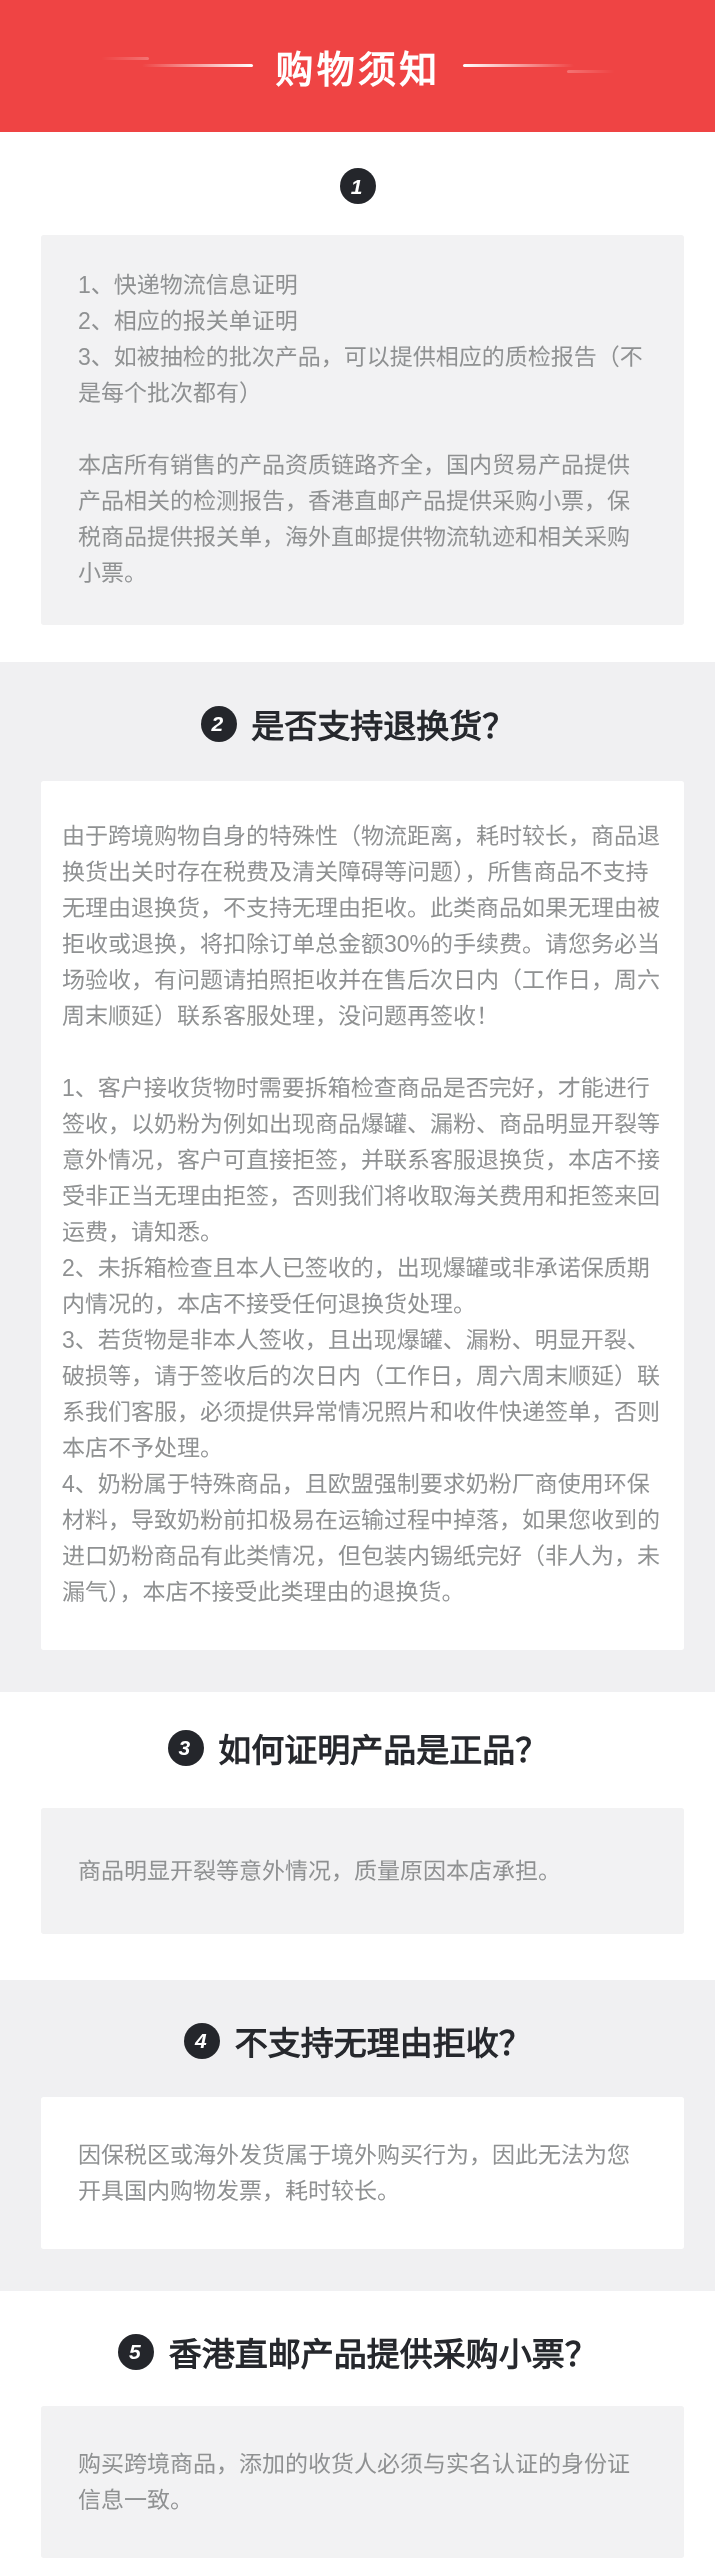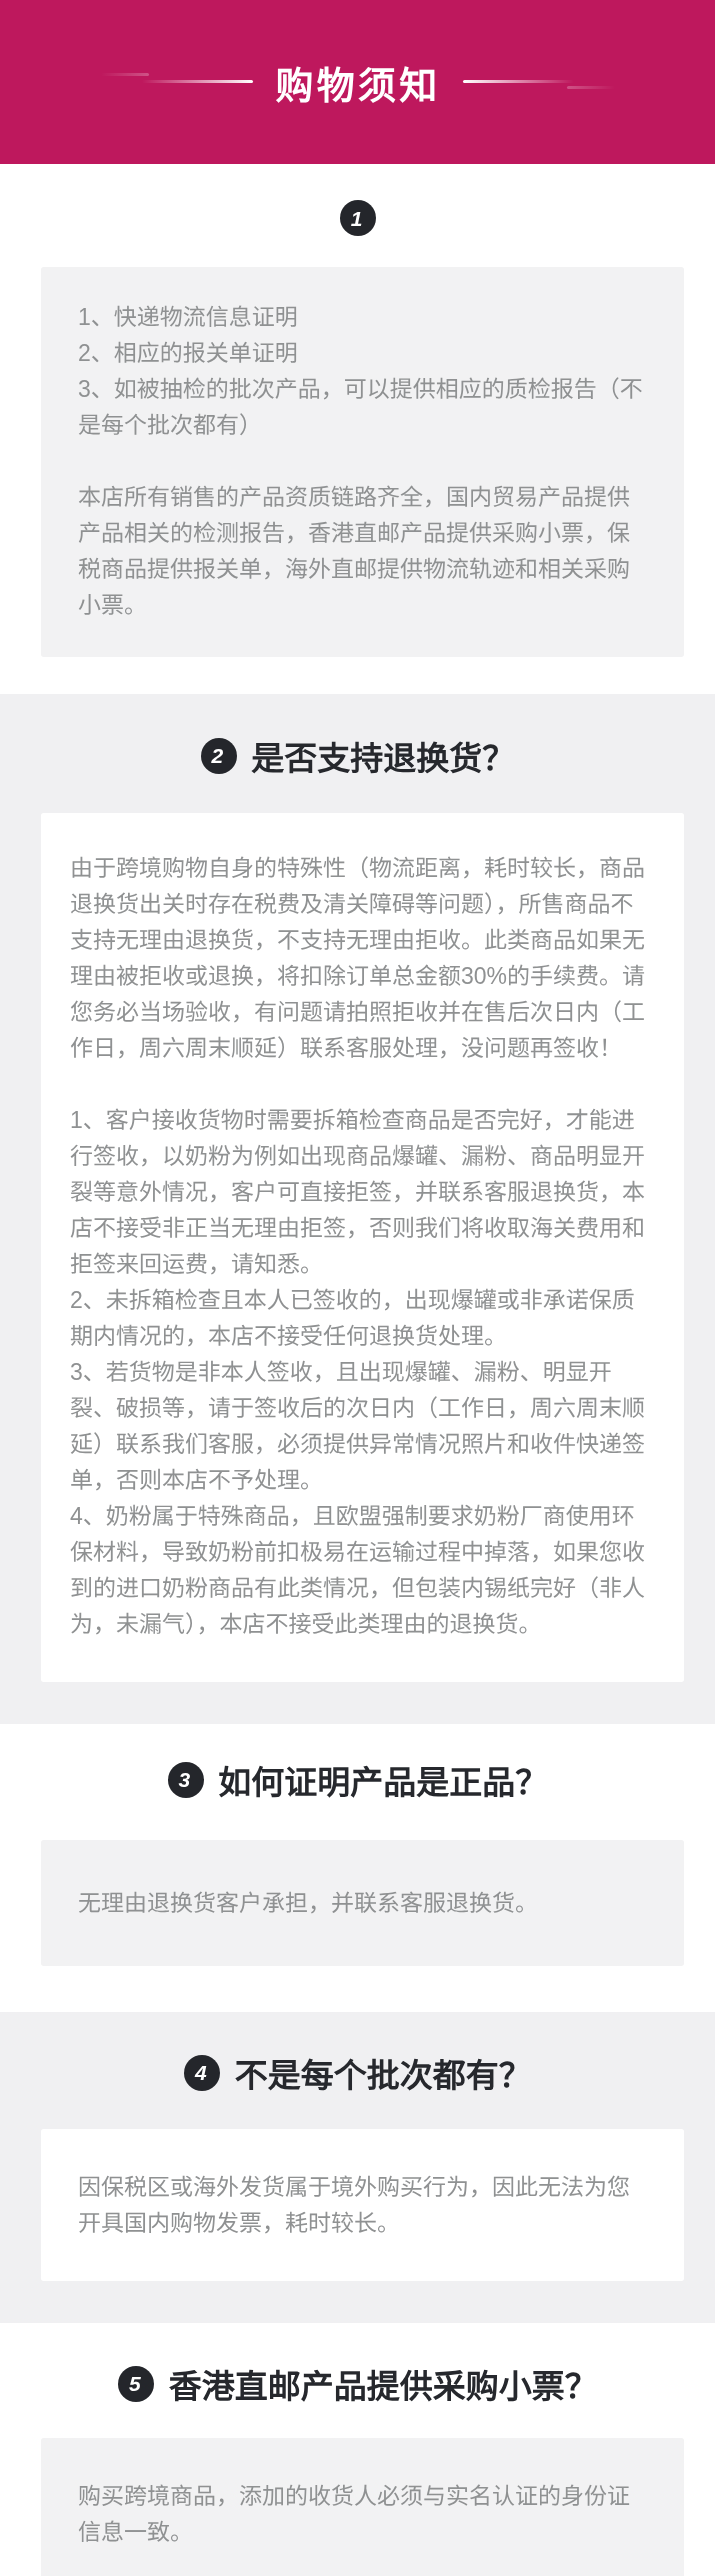--- a/index.html
+++ b/index.html
@@ -8,22 +8,22 @@
     width: 716px;
     min-height: 2576px;
     margin: 0 auto;
     background: #ffffff;
     font-family: "Liberation Sans", "DejaVu Sans", sans-serif;
     overflow: hidden;
   }
 
   
   .header {
-    height: 164px;
-    background: #be185d;
+    height: 132px;
+    background: #ef4444;
     display: flex;
     align-items: center;
     justify-content: center;
     gap: 22.5px;
   }
   .header-title {
     font-size: 38px;
     font-weight: bold;
     color: #ffffff;
     letter-spacing: 3.3px;
@@ -83,21 +83,21 @@
     white-space: pre-line;
     text-align: left;
   }
   .para + .para { margin-top: 36px; }
 
   
   .sec-1 { padding-top: 36px; }
   .sec-1 .answer-box { margin-top: 30.5px; background: #f2f2f3; padding: 32px 37px 34px; }
 
   .sec-2 { margin-top: 37px; padding: 38px 0 42px; }
-  .sec-2 .answer-box { margin-top: 33px; background: #ffffff; padding: 37px 29px 40px; }
+  .sec-2 .answer-box { margin-top: 33px; background: #ffffff; padding: 37px 21px 40px; }
 
   .sec-3 { padding-top: 32px; }
   .sec-3 .answer-box { margin-top: 36px; background: #f2f2f3; padding: 45px 37px; }
 
   .sec-4 { margin-top: 46px; padding: 37px 0 42px; }
   .sec-4 .answer-box { margin-top: 32px; background: #ffffff; padding: 40px 37px; }
 
   .sec-5 { padding: 37px 0 41px; }
   .sec-5 .answer-box { margin-top: 30.5px; background: #f2f2f3; padding: 40px 37px; }
 </style>
@@ -148,29 +148,29 @@
         </div>
   </section>
       <section class="sec sec-3 tone-light">
     <h2 class="q">
       <span class="num-badge">
         <span class="n-label">3</span>
       </span>
       <span class="q-text">如何证明产品是正品？</span>
     </h2>
     <div class="answer-box">
-          <p class="para">无理由退换货客户承担，并联系客服退换货。</p>
+          <p class="para">商品明显开裂等意外情况，质量原因本店承担。</p>
         </div>
   </section>
       <section class="sec sec-4 tone-band">
     <h2 class="q">
       <span class="num-badge">
         <span class="n-label">4</span>
       </span>
-      <span class="q-text">不是每个批次都有？</span>
+      <span class="q-text">不支持无理由拒收？</span>
     </h2>
     <div class="answer-box">
           <p class="para">因保税区或海外发货属于境外购买行为，因此无法为您开具国内购物发票，耗时较长。</p>
         </div>
   </section>
       <section class="sec sec-5 tone-light">
     <h2 class="q">
       <span class="num-badge">
         <span class="n-label">5</span>
       </span>

